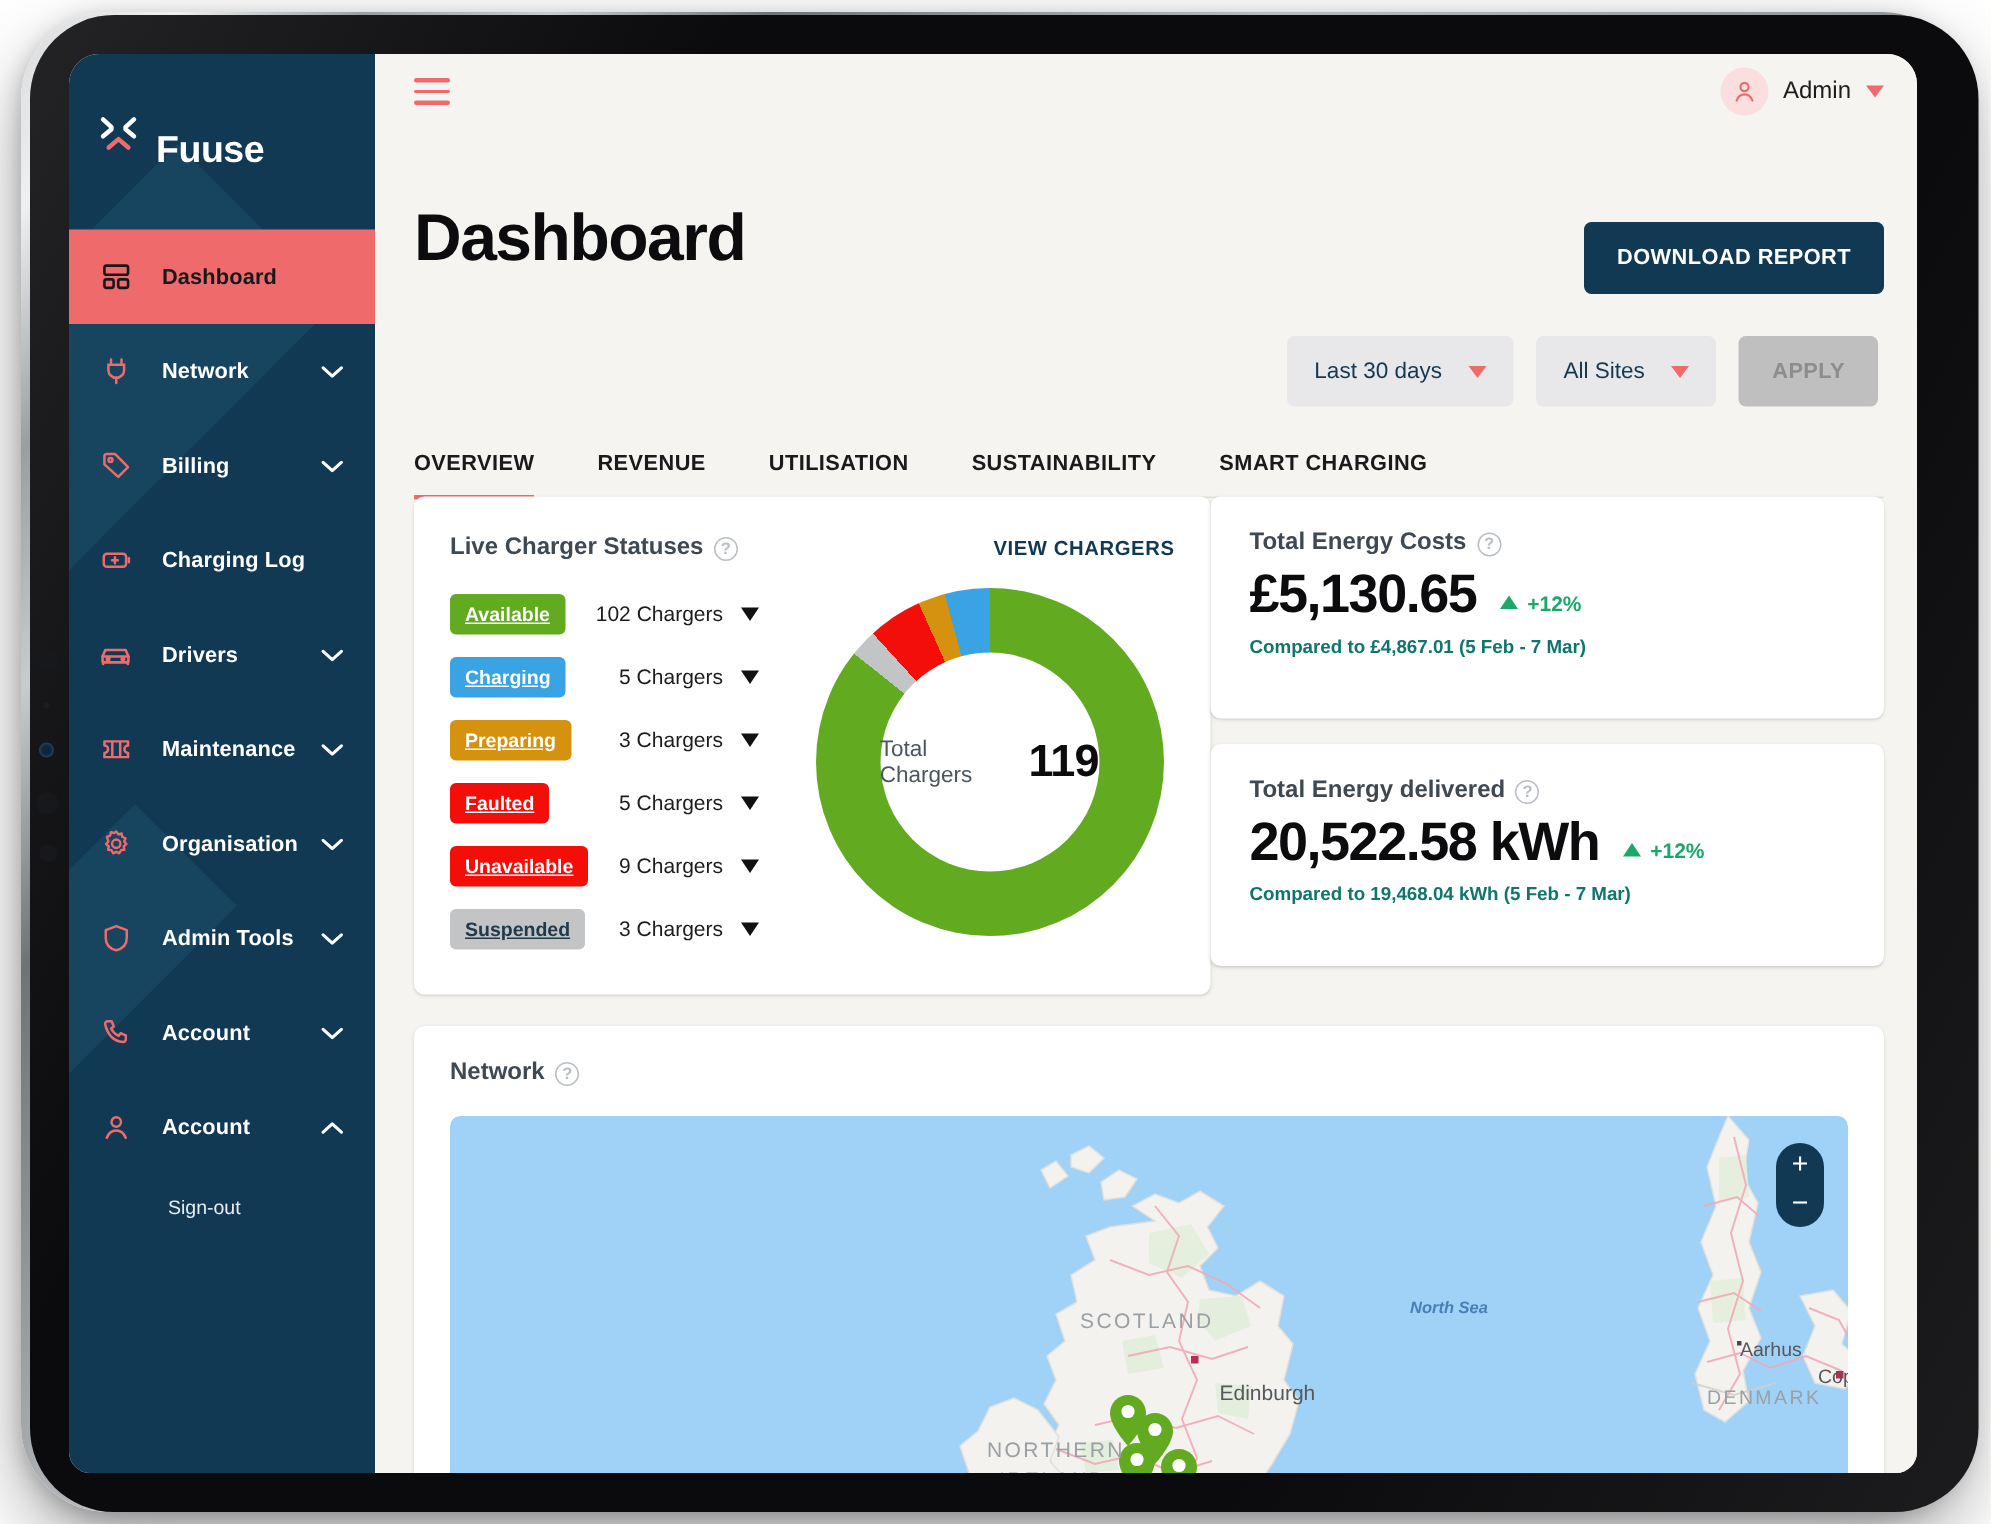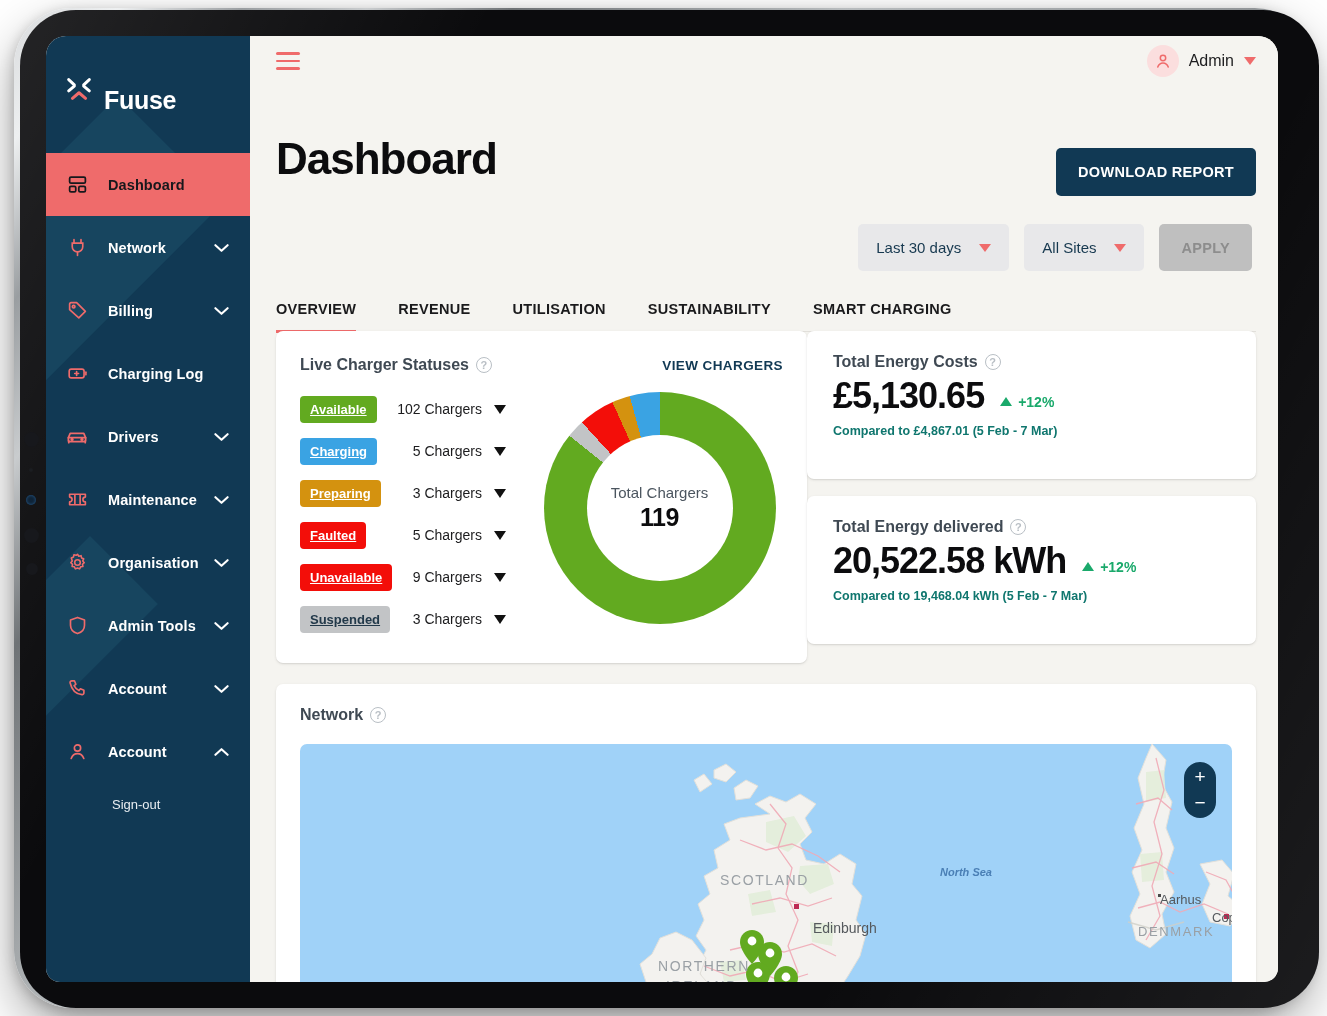--- a/index.html
+++ b/index.html
@@ -113,43 +113,43 @@
     font-size: 14.5px; font-weight: 700; letter-spacing: .3px;
     padding: 15px 22px; cursor: pointer;
   }
 
   .tabs { position: absolute; left: 26px; right: 22px; top: 255px; display: flex; gap: 0; border-bottom: 1.5px solid #e2e0db; }
   .tab { padding: 10px 0 14px; margin-right: 42px; font-size: 14.5px; font-weight: 700; letter-spacing: .3px; color: #1a1a1c; cursor: pointer; position: relative; }
   .tab.active::after { content:""; position:absolute; left:0; right:0; bottom:-1.5px; height:3px; background:#ef6b6b; }
 
   
   .card { background: #fff; border-radius: 7px; box-shadow: 0 1px 3px rgba(0,0,0,.10), 0 1px 1px rgba(0,0,0,.05); }
-  .card-title { font-size: 16px; font-weight: 700; color: #3f4953; display: flex; align-items: center; gap: 7px; }
+  .card-title { font-size: 16px; font-weight: 700; color: #3f4953; display: flex; align-items: flex-end; gap: 7px; }
   .qmark { width: 16px; height: 16px; border: 1.4px solid #b9bfc5; border-radius: 50%; color: #b9bfc5; font-size: 11px; line-height: 14px; text-align: center; font-weight: 700; }
 
   .status-card { position: absolute; left: 26px; top: 295px; width: 531px; height: 332px; }
   .sc-head { display: flex; align-items: center; justify-content: space-between; padding: 25px 24px 0 24px; }
   .view-chargers { font-size: 13.5px; font-weight: 700; letter-spacing: .4px; color: #113954; cursor: pointer; }
 
   .sc-body { display: flex; padding: 14px 0 0 0; }
   .legend { width: 236px; padding-left: 24px; }
   .leg-row { display: flex; align-items: center; height: 42px; }
   .badge { font-size: 13px; font-weight: 700; color:#fff; border-radius: 4px; padding: 6px 10px; white-space: nowrap; text-decoration: underline; }
   .leg-count { flex: 1; text-align: right; font-size: 14px; color: #1c1c1e; padding-right: 12px; }
   .caret-blk { width:0;height:0;border-left:6px solid transparent;border-right:6px solid transparent;border-top:9px solid #111; margin-right: 6px; cursor:pointer; }
 
   .donut-wrap { position: relative; flex: 1; display: flex; align-items: flex-start; justify-content: center; padding-top: 4px; }
   .donut { position: relative; width: 232px; height: 232px; border-radius: 50%; }
   .donut-hole {
     position: absolute; left: 50%; top: 50%; transform: translate(-50%,-50%);
     width: 146px; height: 146px; border-radius: 50%; background: #fff;
-    display:flex; flex-direction: column; align-items:center; justify-content:center; gap: 2px;
+    display:flex; flex-direction: row; align-items:center; justify-content:center; gap: 2px;
   }
   .donut-lbl { font-size: 15px; color: #4b555f; font-weight: 500; }
-  .donut-val { font-size: 25px; font-weight: 800; color: #0c0c0e; letter-spacing: -.5px; }
+  .donut-val { font-size: 30px; font-weight: 800; color: #0c0c0e; letter-spacing: -.5px; }
 
   .kpi-card { position: absolute; right: 22px; width: 449px; padding: 22px 26px 24px; }
   .kpi-1 { top: 295px; height: 148px; }
   .kpi-2 { top: 460px; height: 148px; }
   .kpi-main { display: flex; align-items: flex-end; gap: 16px; margin-top: 6px; }
   .kpi-value { font-size: 36px; font-weight: 800; color: #0c0c0e; letter-spacing: -1px; line-height: 1.05; }
   .kpi-delta { display:flex; align-items:center; gap: 6px; padding-bottom: 5px; }
   .tri-up { width:0;height:0;border-left:6px solid transparent;border-right:6px solid transparent;border-bottom:9px solid #1aa96b; }
   .kpi-pct { font-size: 14px; font-weight: 700; color: #1aa96b; }
   .kpi-sub { margin-top: 9px; font-size: 12.5px; color: #0f766e; font-weight: bold; }

